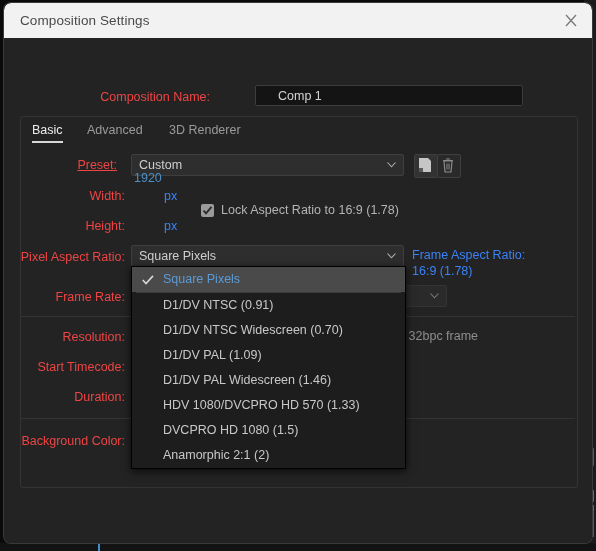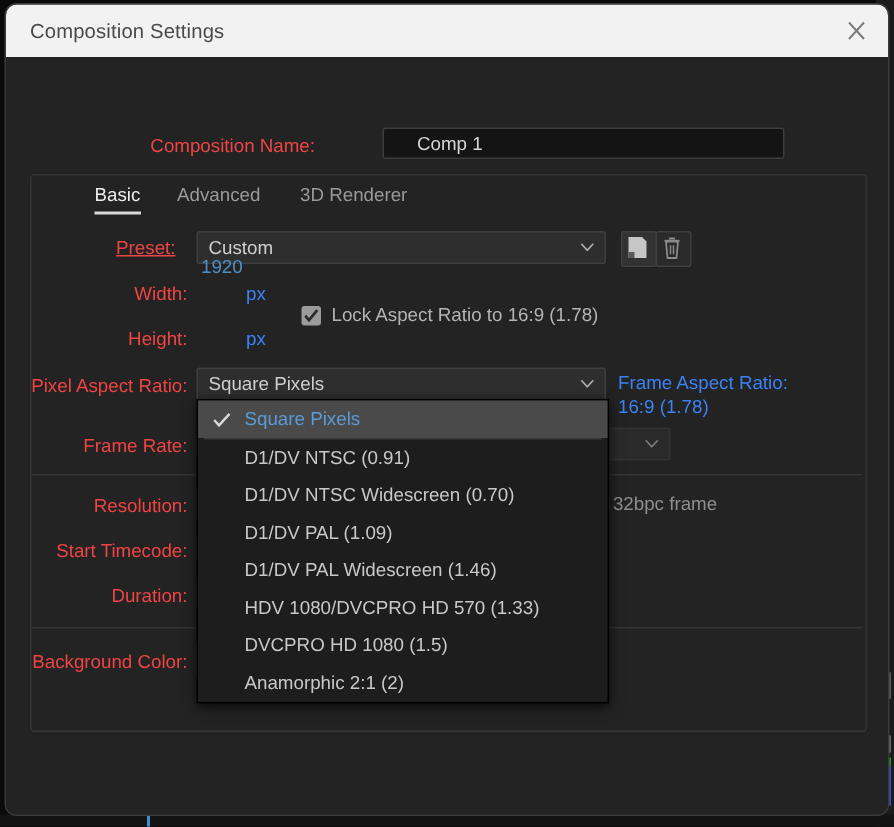--- a/index.html
+++ b/index.html
@@ -182,21 +182,20 @@
     left: 28px;
     top: 85px;
     height: 24px;
   }
   .tab {
     position: absolute;
     font-size: 12.5px;
     color: #9a9a9a;
     cursor: pointer;
     white-space: nowrap;
-    margin-left: 31px;
   }
   .tab.active {
     color: #ededed;
   }
   .tab.active::after {
     content: "";
     position: absolute;
     left: 0;
     right: 0;
     bottom: -6px;

